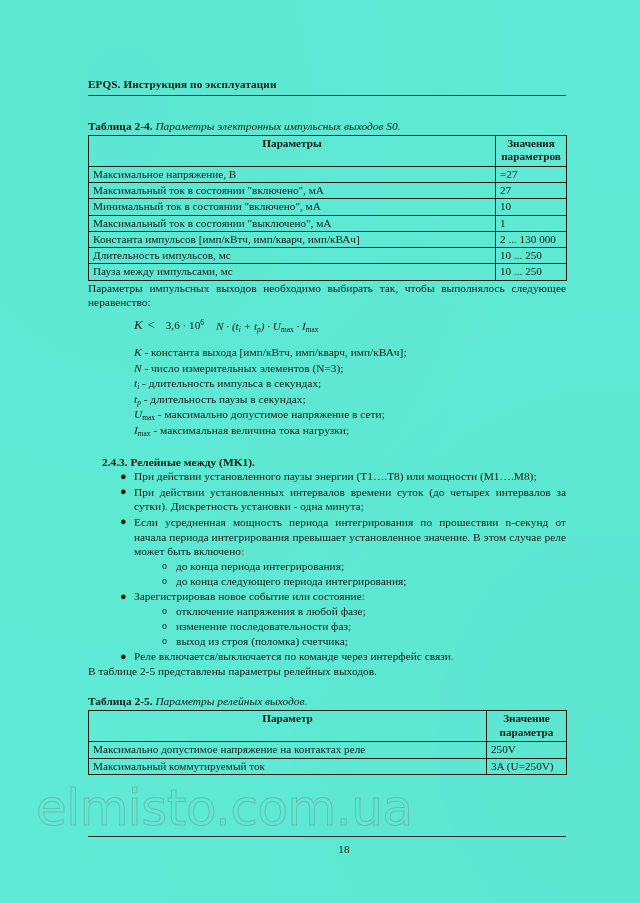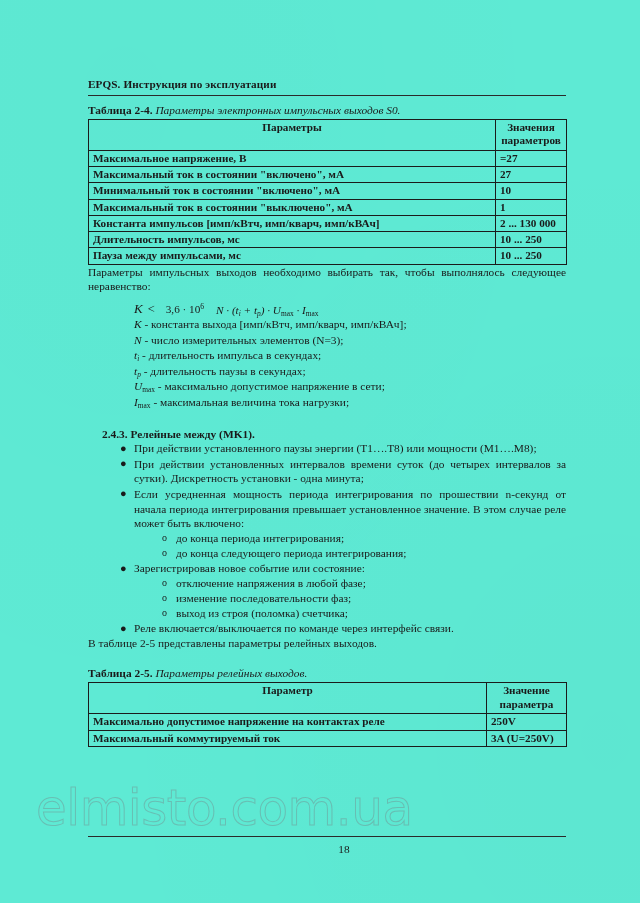--- a/index.html
+++ b/index.html
@@ -65,21 +65,21 @@
     border-collapse: collapse;
     width: 478px;
     table-layout: fixed;
     font-size: 11.2px;
   }
   table.doc td, table.doc th {
     border: 1px solid #1b1b1b;
     padding: 1px 4px;
     vertical-align: top;
     line-height: 1.18;
-    font-weight: bold;
+    font-weight: normal;
     text-align: left;
   }
   table.doc th {
     font-weight: bold;
     text-align: center;
   }
   .col-param { width: 407px; }
   .col-value { width: 71px; }
   .th-tall { height: 28px; vertical-align: middle; }
   .val-cell { text-align: left; white-space: nowrap; }
@@ -87,21 +87,21 @@
   .col-param2 { width: 398px; }
   .col-value2 { width: 80px; }
 
   
   p.body {
     font-size: 11.4px;
     line-height: 1.30;
     text-align: justify;
     margin: 0;
   }
-  .sp-14 { margin-top: 14px; }
+  .sp-14 { margin-top: 30px; }
   .sp-18 { margin-top: 18px; }
   .indent { text-indent: 14px; }
 
   
   .formula {
     margin-top: 7px;
     margin-left: 46px;
     font-family: "Liberation Serif", "DejaVu Serif", serif;
     font-size: 12px;
     display: flex;
@@ -130,20 +130,21 @@
     padding: 1px 6px 0 6px;
     font-size: 11.2px;
     white-space: nowrap;
   }
   .it { font-style: italic; }
   sub.sm { font-size: 7.4px; vertical-align: baseline; position: relative; top: 2px; }
   sup.sm { font-size: 7.6px; vertical-align: baseline; position: relative; top: -4px; }
 
   
   .legend {
+    margin-top: 12px;
     margin-left: 46px;
     font-size: 11.4px;
     line-height: 1.36;
   }
   .legend div { white-space: nowrap; }
 
   
   h3.sect {
     font-size: 11.4px;
     font-weight: bold;

